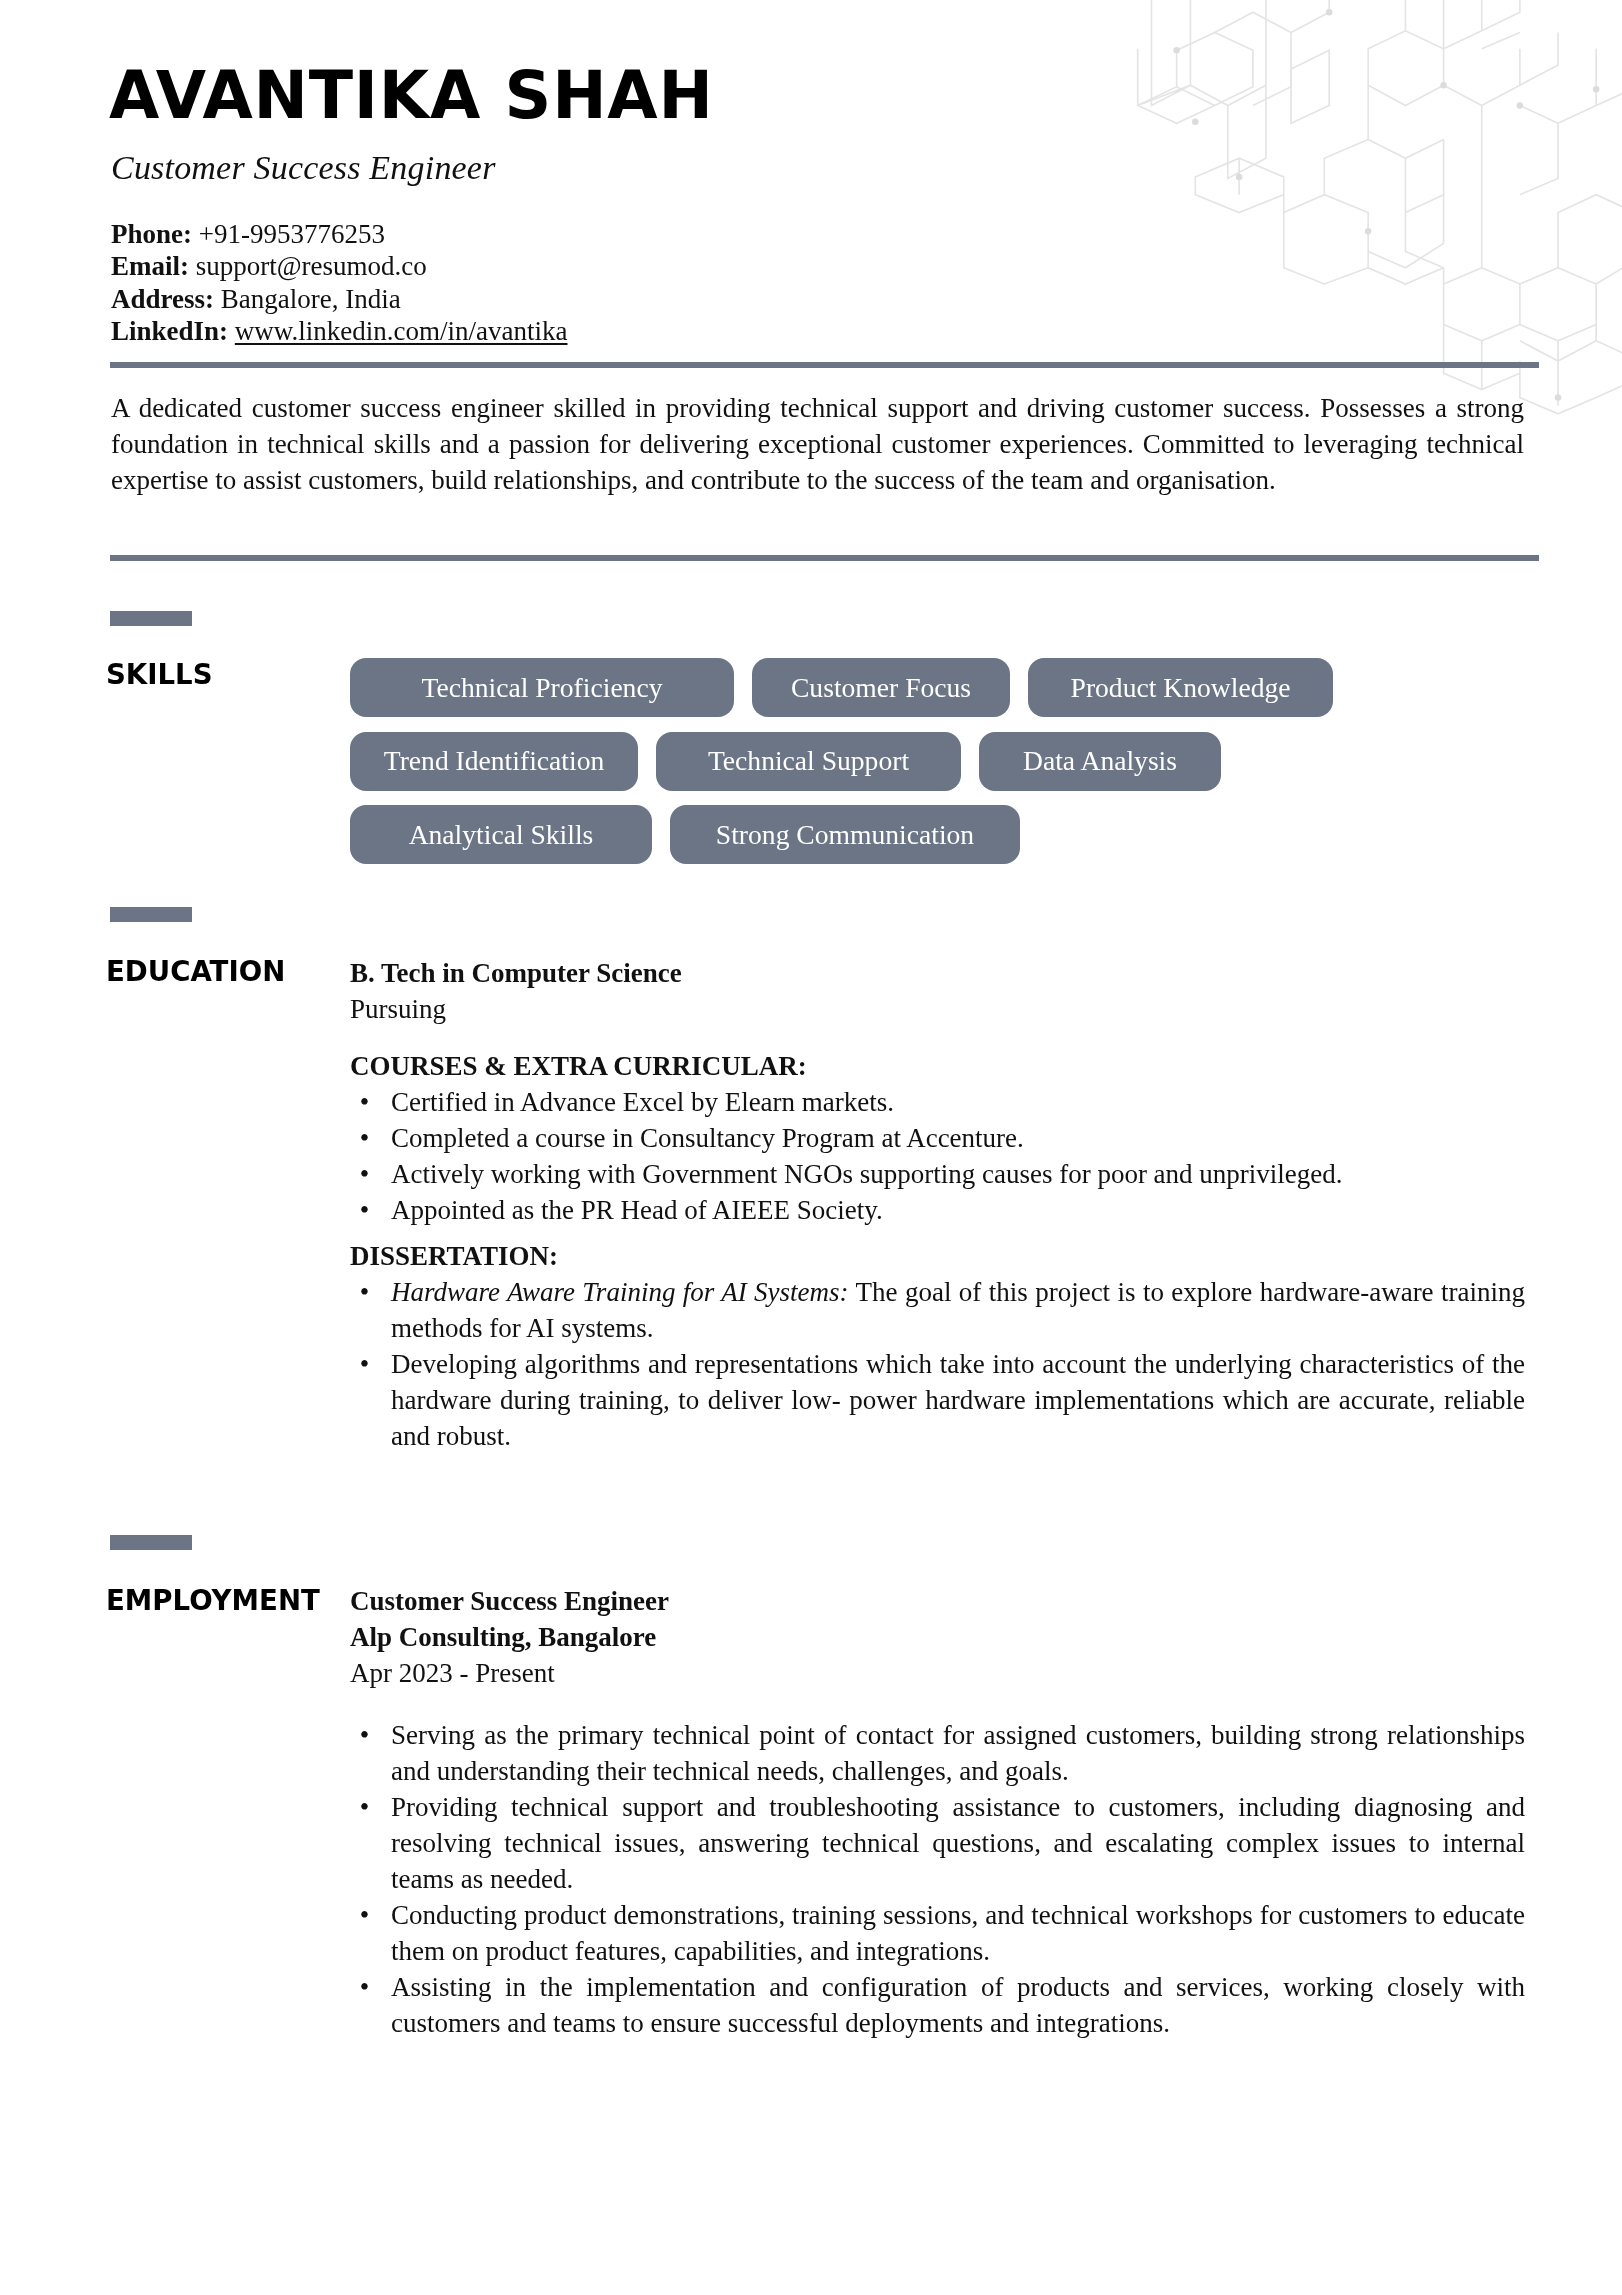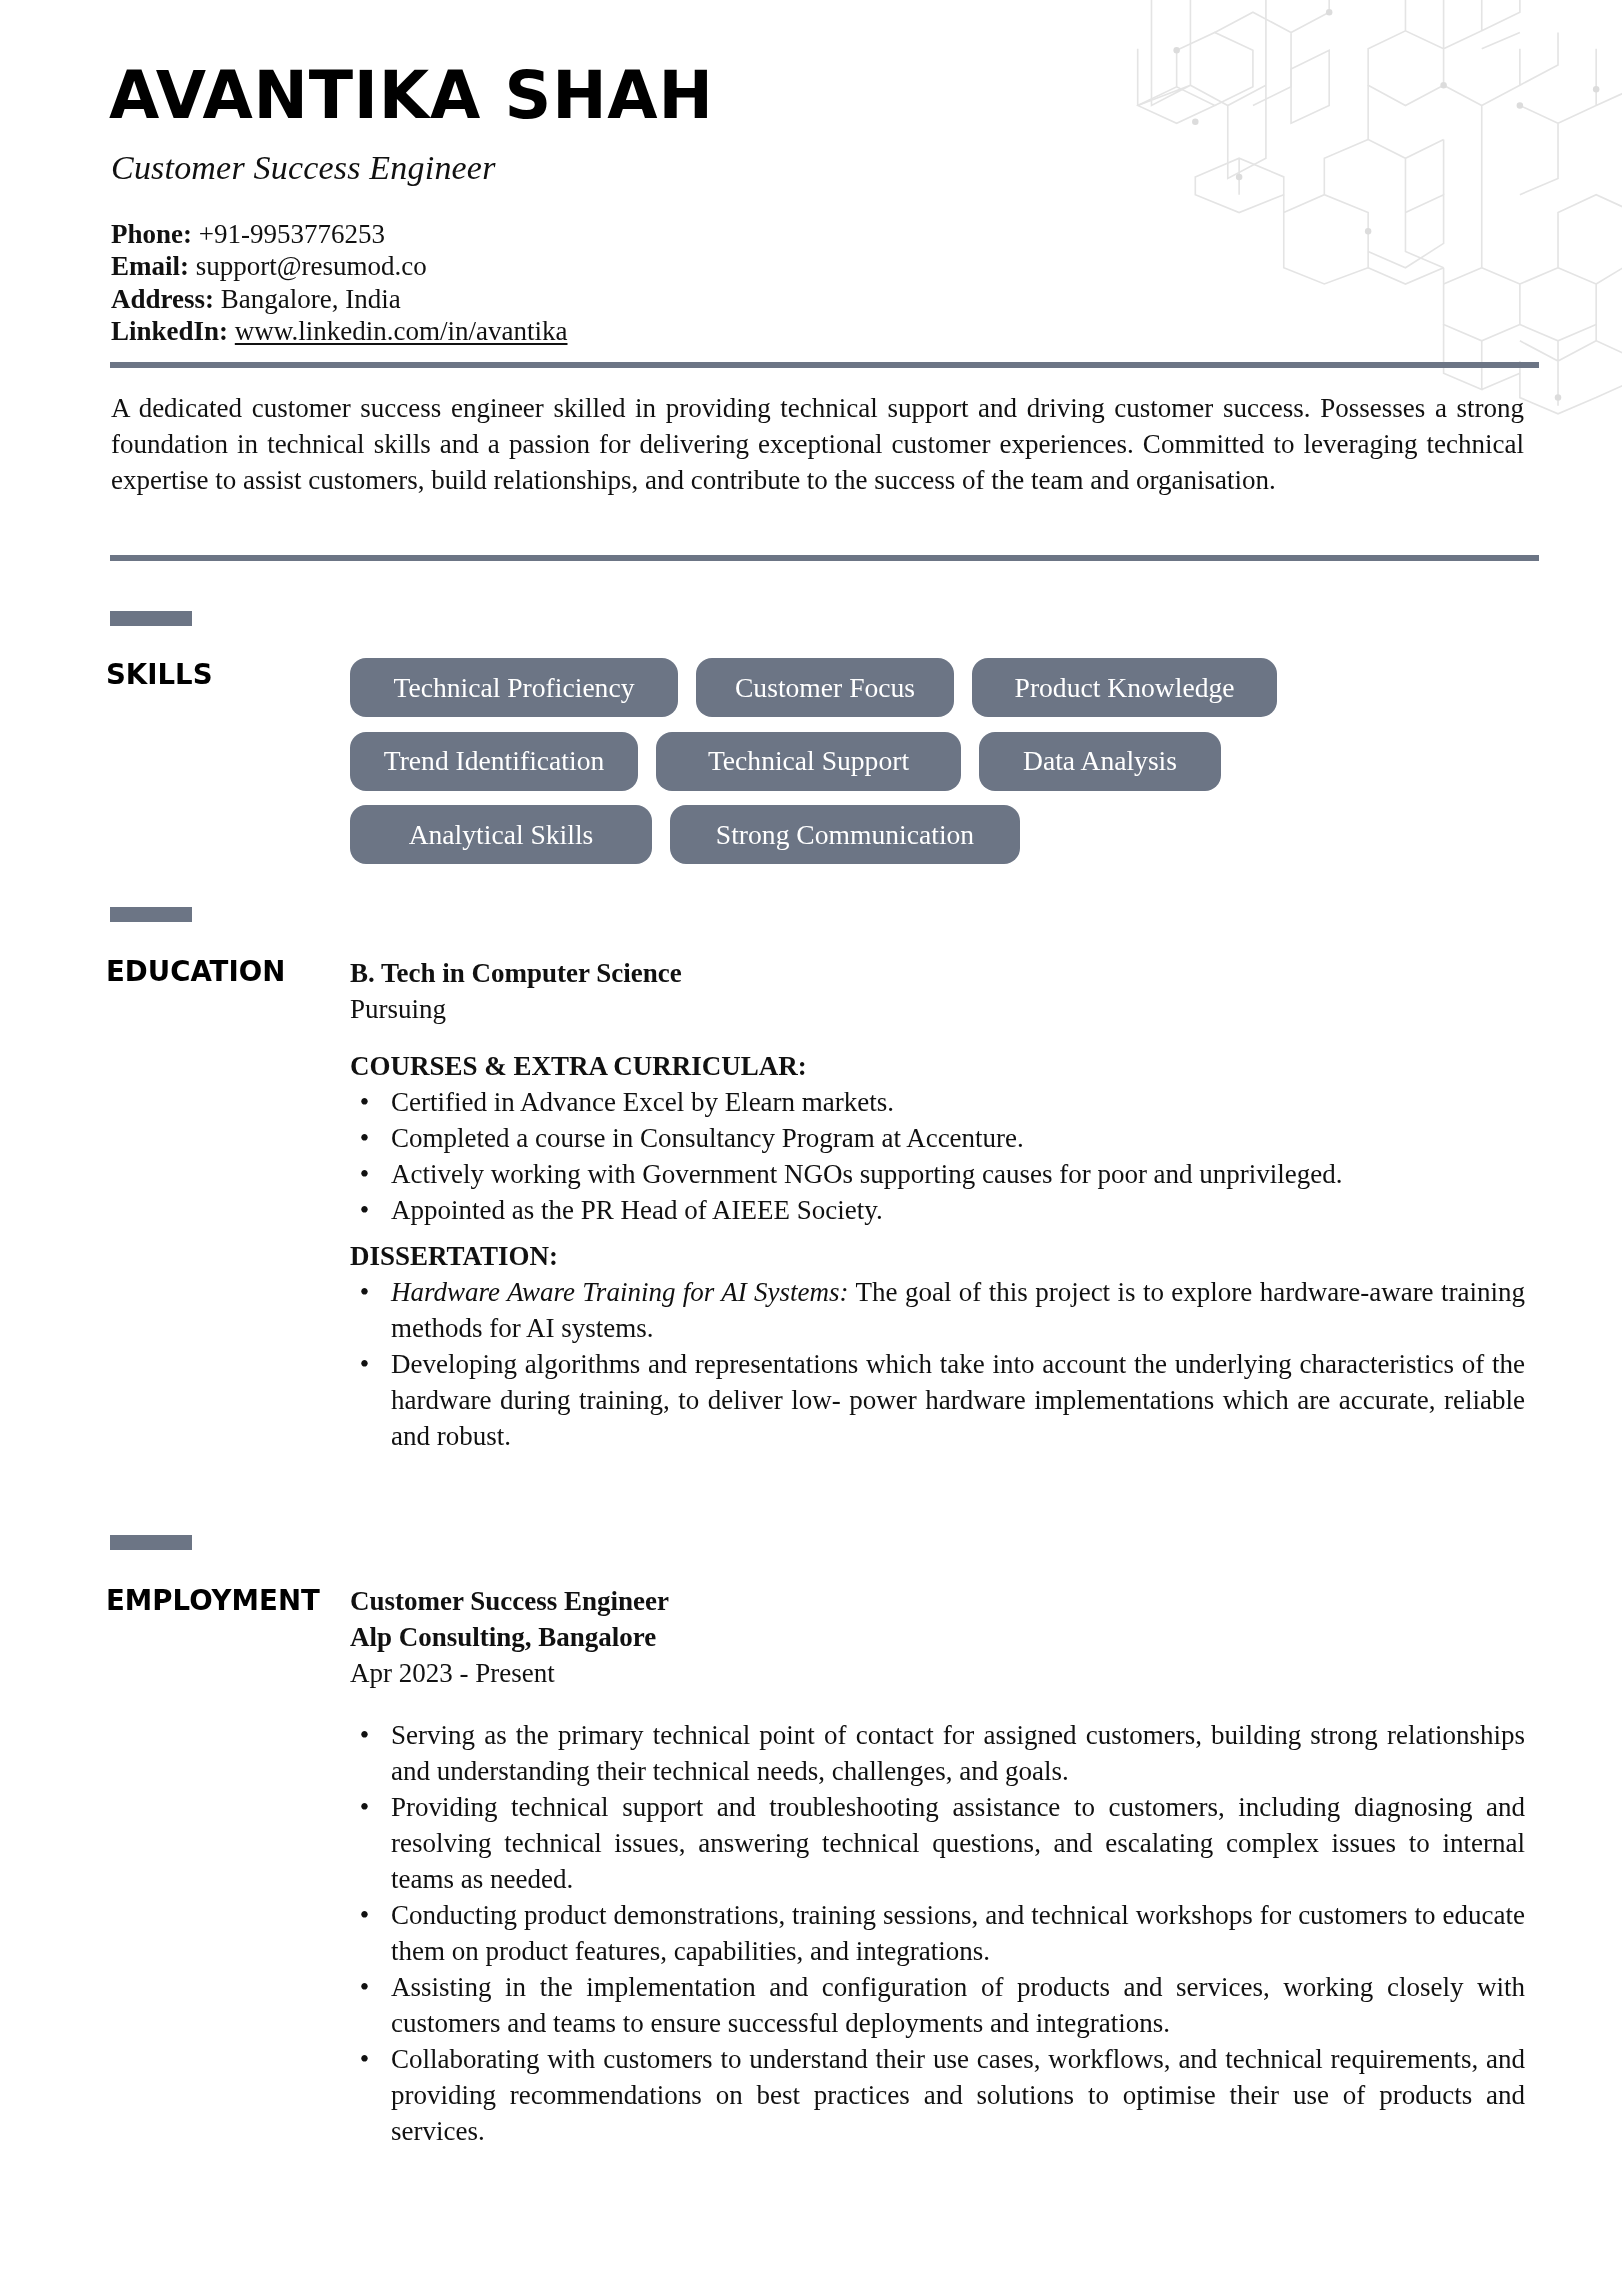--- a/index.html
+++ b/index.html
@@ -83,21 +83,21 @@
 </div>
 
 <div class="rule" style="top:362px;"></div>
 <p id="summary" class="abs">A dedicated customer success engineer skilled in providing technical support and driving customer success. Possesses a strong foundation in technical skills and a passion for delivering exceptional customer experiences. Committed to leveraging technical expertise to assist customers, build relationships, and contribute to the success of the team and organisation.</p>
 <div class="rule" style="top:555px;"></div>
 
 <div class="sec-bar" style="top:611px;"></div>
 <div class="sec-head sans" style="top:661px;">SKILLS</div>
 <div id="skills">
   <div class="pill-row">
-    <div class="pill" style="width:328px;">Technical Proficiency</div>
+    <div class="pill" style="width:384px;">Technical Proficiency</div>
     <div class="pill" style="width:258px;">Customer Focus</div>
     <div class="pill" style="width:305px;">Product Knowledge</div>
   </div>
   <div class="pill-row">
     <div class="pill" style="width:288px;">Trend Identification</div>
     <div class="pill" style="width:305px;">Technical Support</div>
     <div class="pill" style="width:242px;">Data Analysis</div>
   </div>
   <div class="pill-row">
     <div class="pill" style="width:302px;">Analytical Skills</div>
@@ -130,16 +130,15 @@
 <div class="block" style="top:1583px;">
   <div class="bold">Customer Success Engineer</div>
   <div class="bold">Alp Consulting, Bangalore</div>
   <div>Apr 2023 - Present</div>
   <div class="gap" style="height:26px;"></div>
   <ul>
     <li>Serving as the primary technical point of contact for assigned customers, building strong relationships and understanding their technical needs, challenges, and goals.</li>
     <li>Providing technical support and troubleshooting assistance to customers, including diagnosing and resolving technical issues, answering technical questions, and escalating complex issues to internal teams as needed.</li>
     <li>Conducting product demonstrations, training sessions, and technical workshops for customers to educate them on product features, capabilities, and integrations.</li>
     <li>Assisting in the implementation and configuration of products and services, working closely with customers and teams to ensure successful deployments and integrations.</li>
-    <li>Collaborating with customers to understand their use cases, workflows, and technical requirements, and providing recommendations on best practices and solutions to optimise their use of products and services.</li>
   </ul>
 </div>
 
 
 </body></html>

